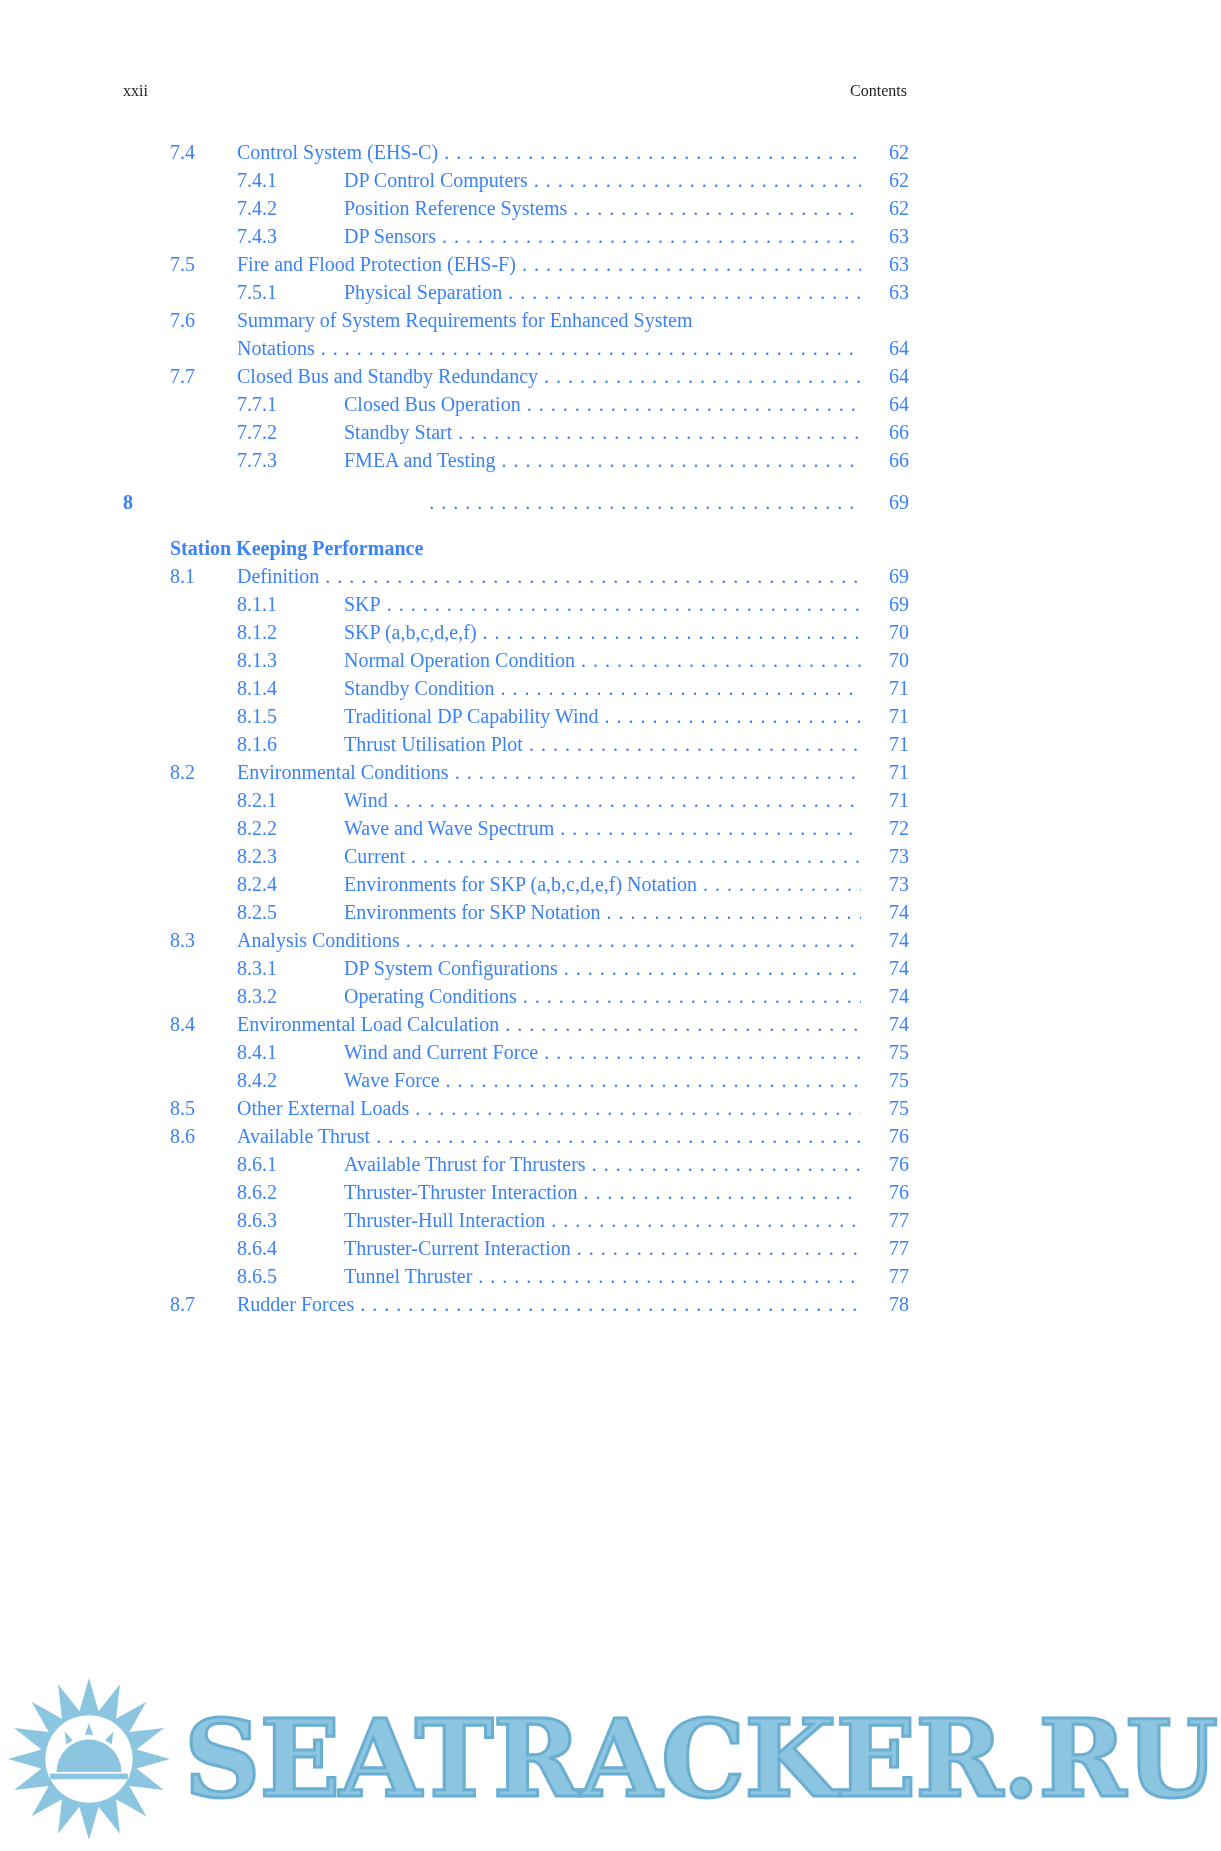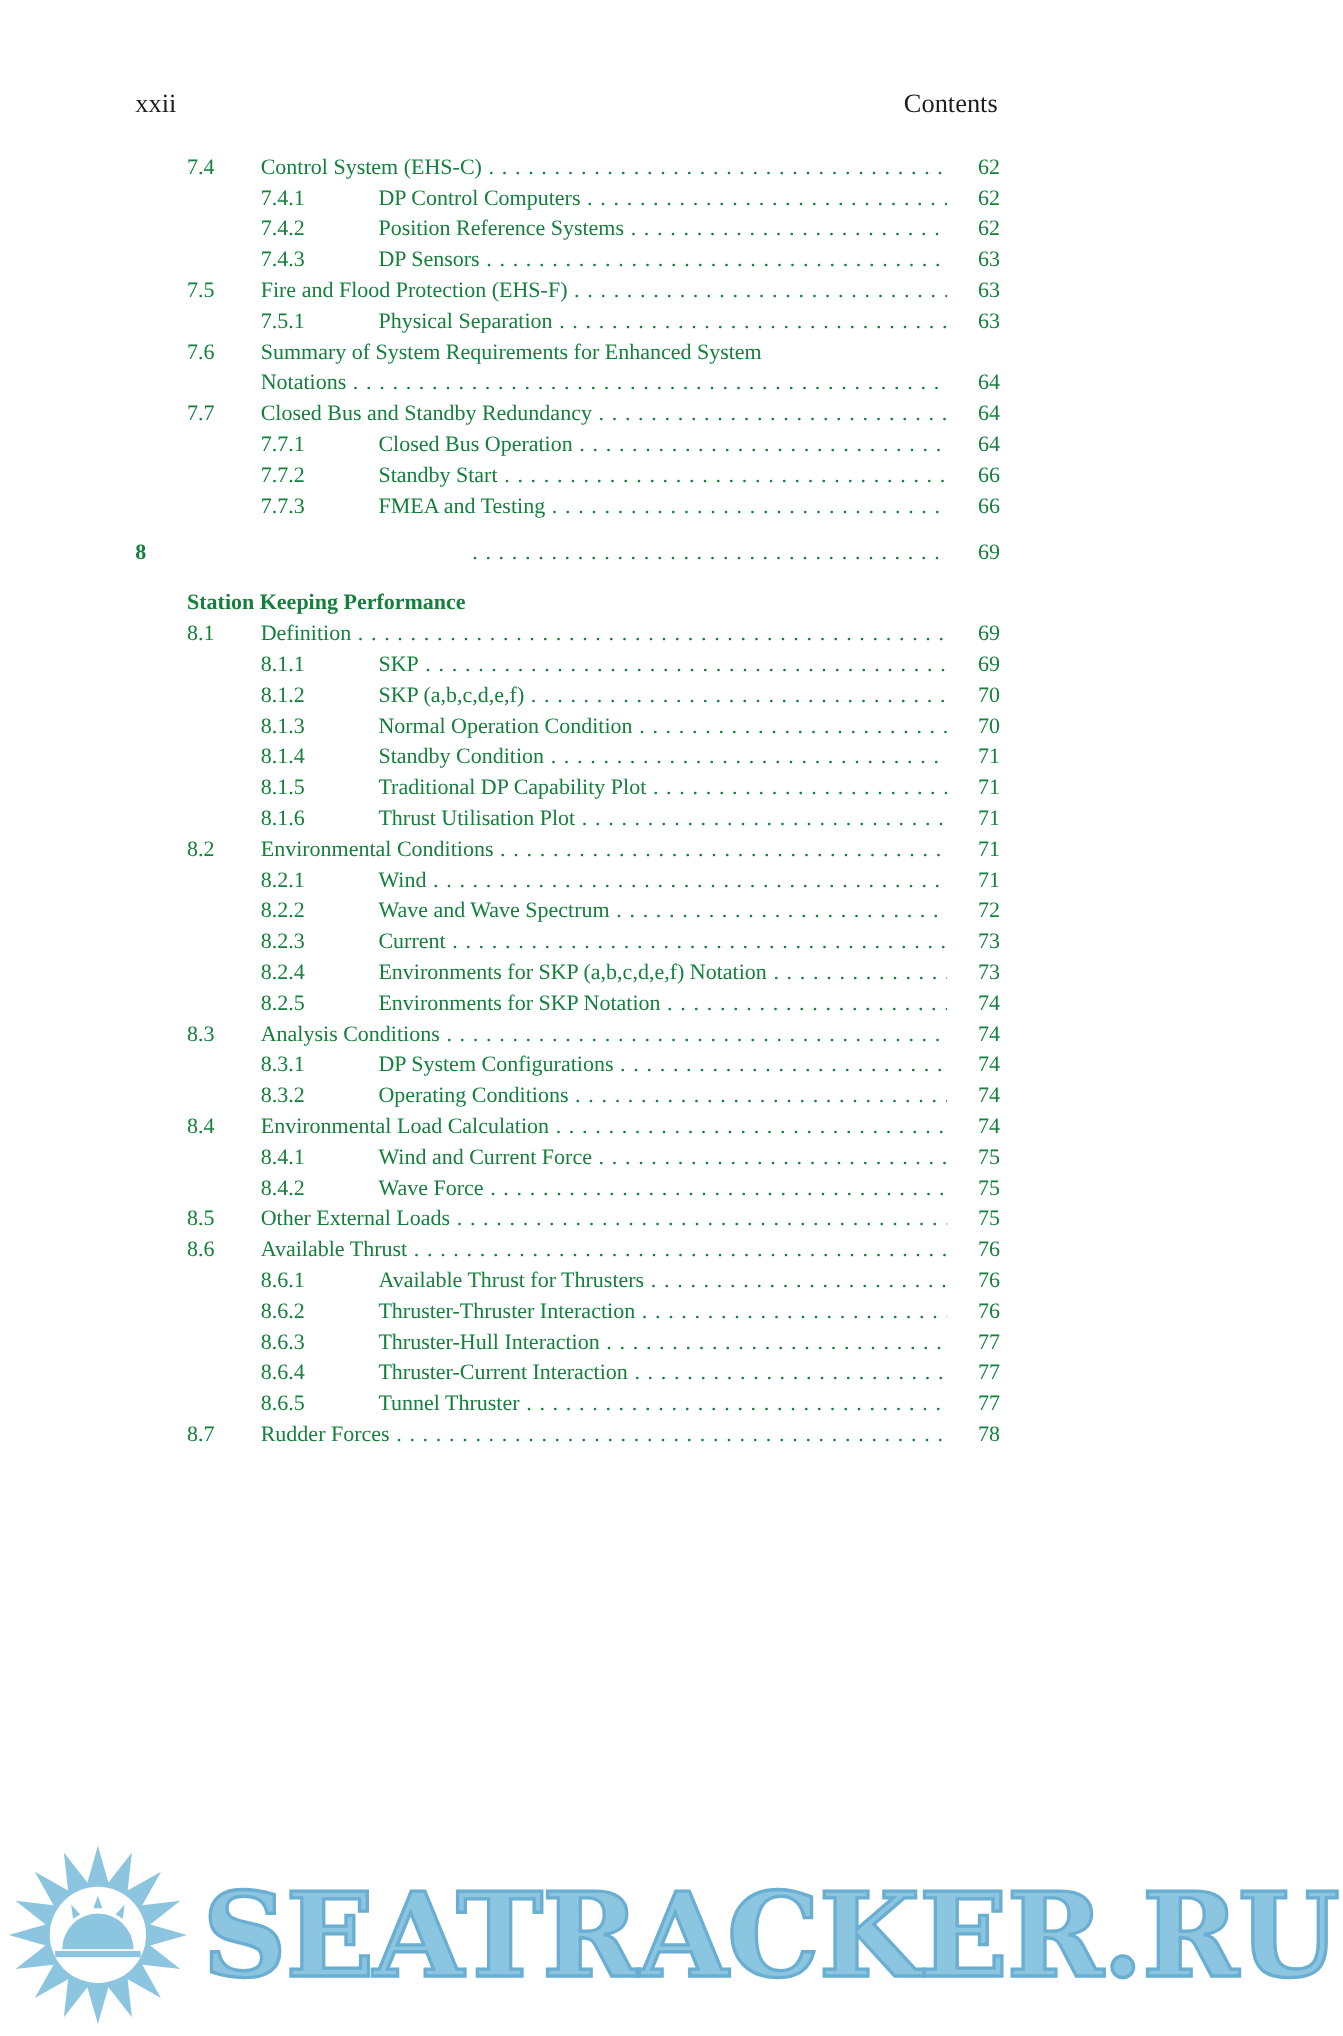--- a/index.html
+++ b/index.html
@@ -9,28 +9,28 @@
     font-family: "Liberation Serif", serif;
     position: relative;
     overflow: hidden;
   }
 
   
   .page-header {
     position: absolute;
     top: 82px; left: 123px; right: 314px;
     display: flex; justify-content: space-between;
-    font-size: 24px; color: #1d1d1d;
+    font-size: 16px; color: #1d1d1d;
   }
 
   
   .toc {
     position: absolute;
     top: 138px; left: 123px; width: 786px;
-    font-size: 20px; color: #15803d;
+    font-size: 20px; color: #3b82f6;
   }
   .toc-row { display: flex; line-height: 28px; }
   .toc-row.gap { margin-top: 14px; }
 
   .toc-row .num { flex: none; }
   .toc-row.lvl0 .num { width: 47px; font-weight: bold; }
   .toc-row.lvl1 { padding-left: 47px; }
   .toc-row.lvl1 .num { width: 67px; }
   .toc-row.lvl2 { padding-left: 114px; gap: 12px; }
   .toc-row.lvl2 .num { width: 95px; }
@@ -247,21 +247,21 @@
           <span class="title">Standby Condition</span>
           <span class="leader"></span>
           <span class="page">71</span>
         </div>
       </div>
     </div>
     <div class="toc-row lvl2">
       <span class="num">8.1.5</span>
       <div class="body">
         <div class="line">
-          <span class="title">Traditional DP Capability Plot</span>
+          <span class="title">Traditional DP Capability Wind</span>
           <span class="leader"></span>
           <span class="page">71</span>
         </div>
       </div>
     </div>
     <div class="toc-row lvl2">
       <span class="num">8.1.6</span>
       <div class="body">
         <div class="line">
           <span class="title">Thrust Utilisation Plot</span>

